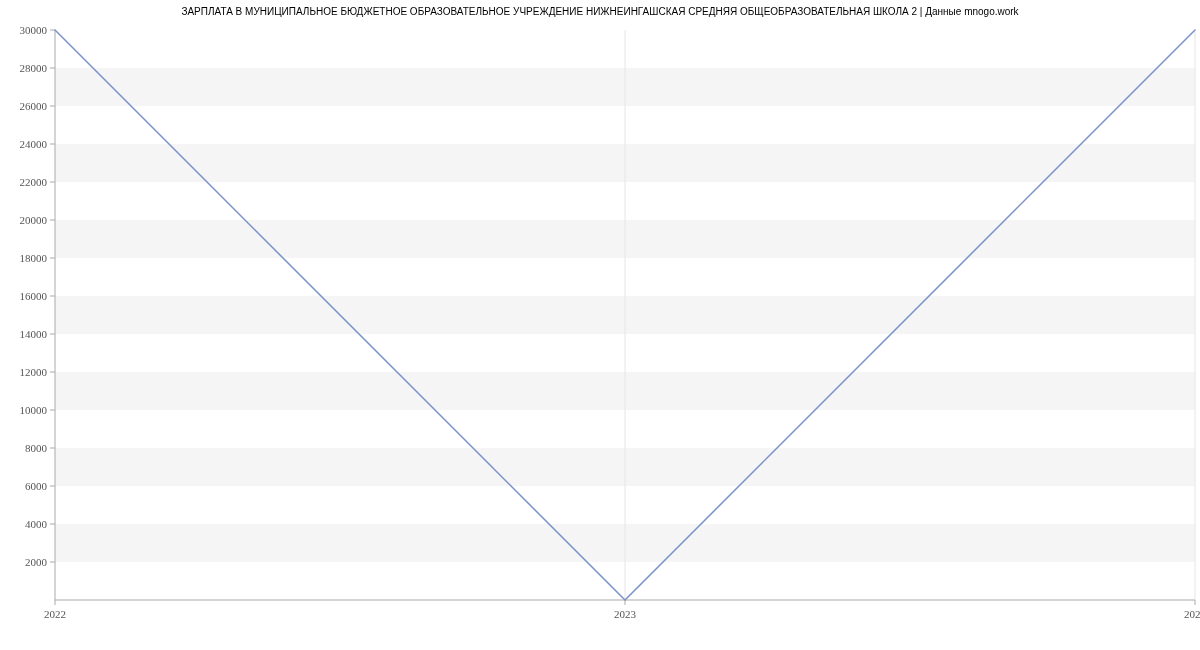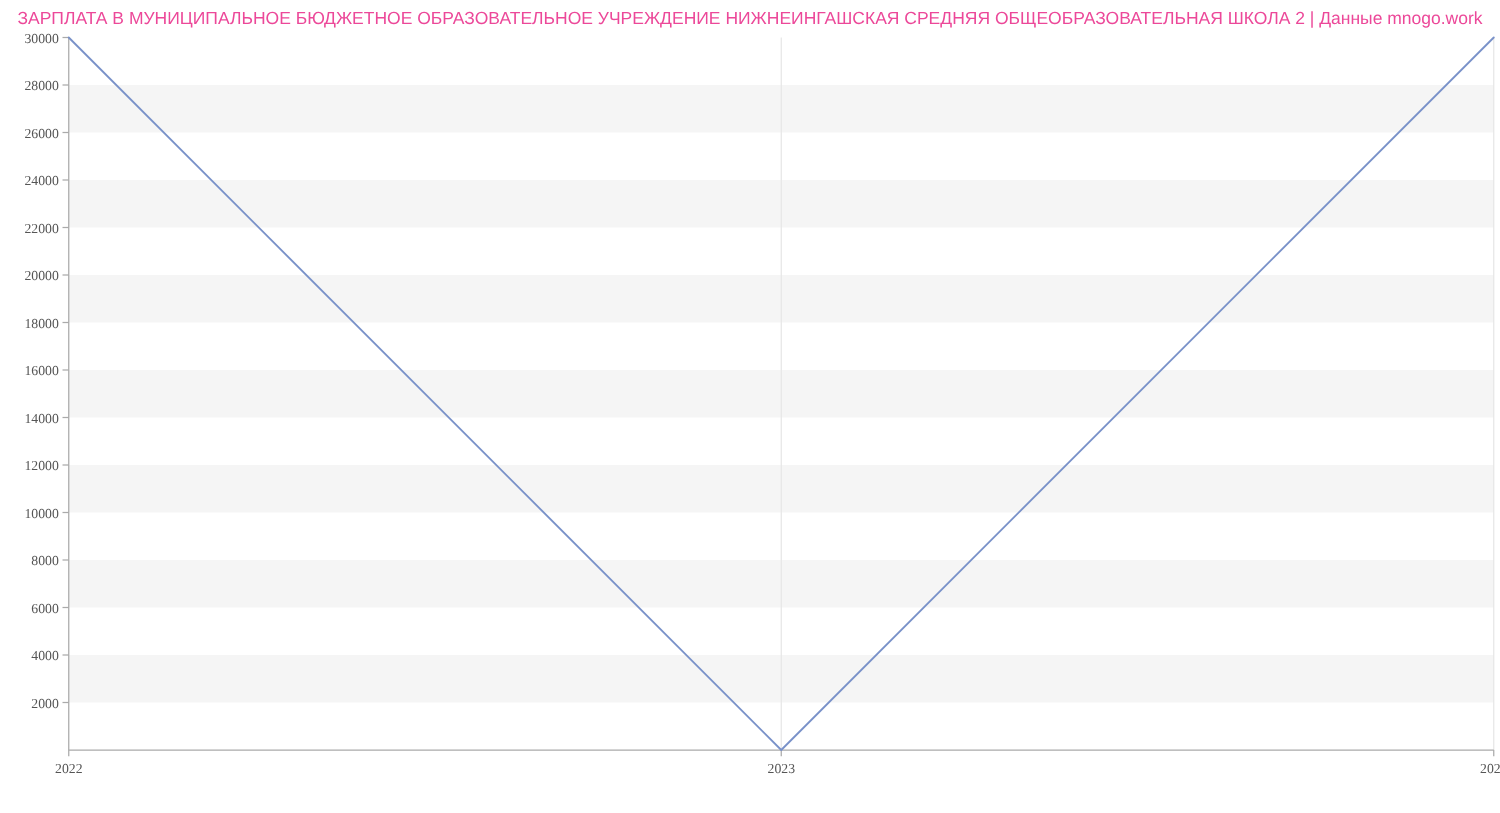--- a/index.html
+++ b/index.html
@@ -15,22 +15,22 @@
     position: relative;
     width: 1200px;
     height: 650px;
   }
   .title {
     position: absolute;
     top: 6px;
     left: 0;
     width: 1200px;
     text-align: center;
-    font-size: 14px;
-    color: #ec4899;
+    font-size: 10px;
+    color: #000000;
     white-space: nowrap;
   }
   svg {
     position: absolute;
     left: 0;
     top: 0;
   }
 </style>
 </head>
 <body>

